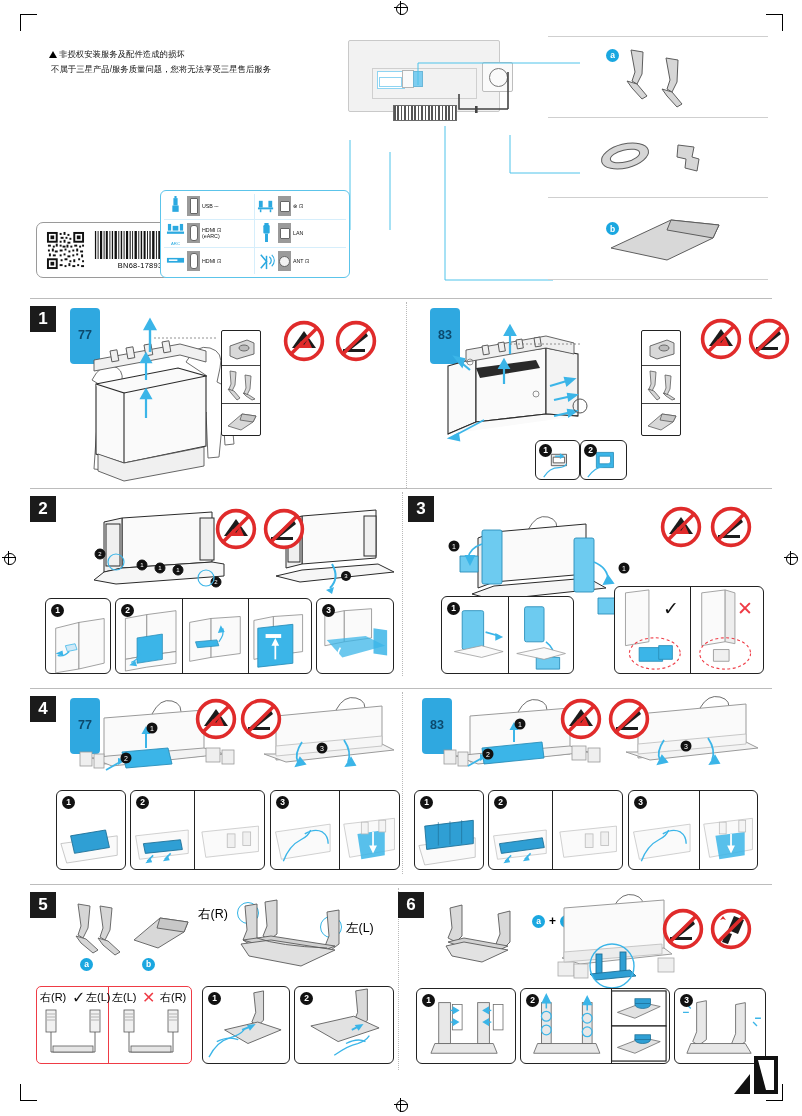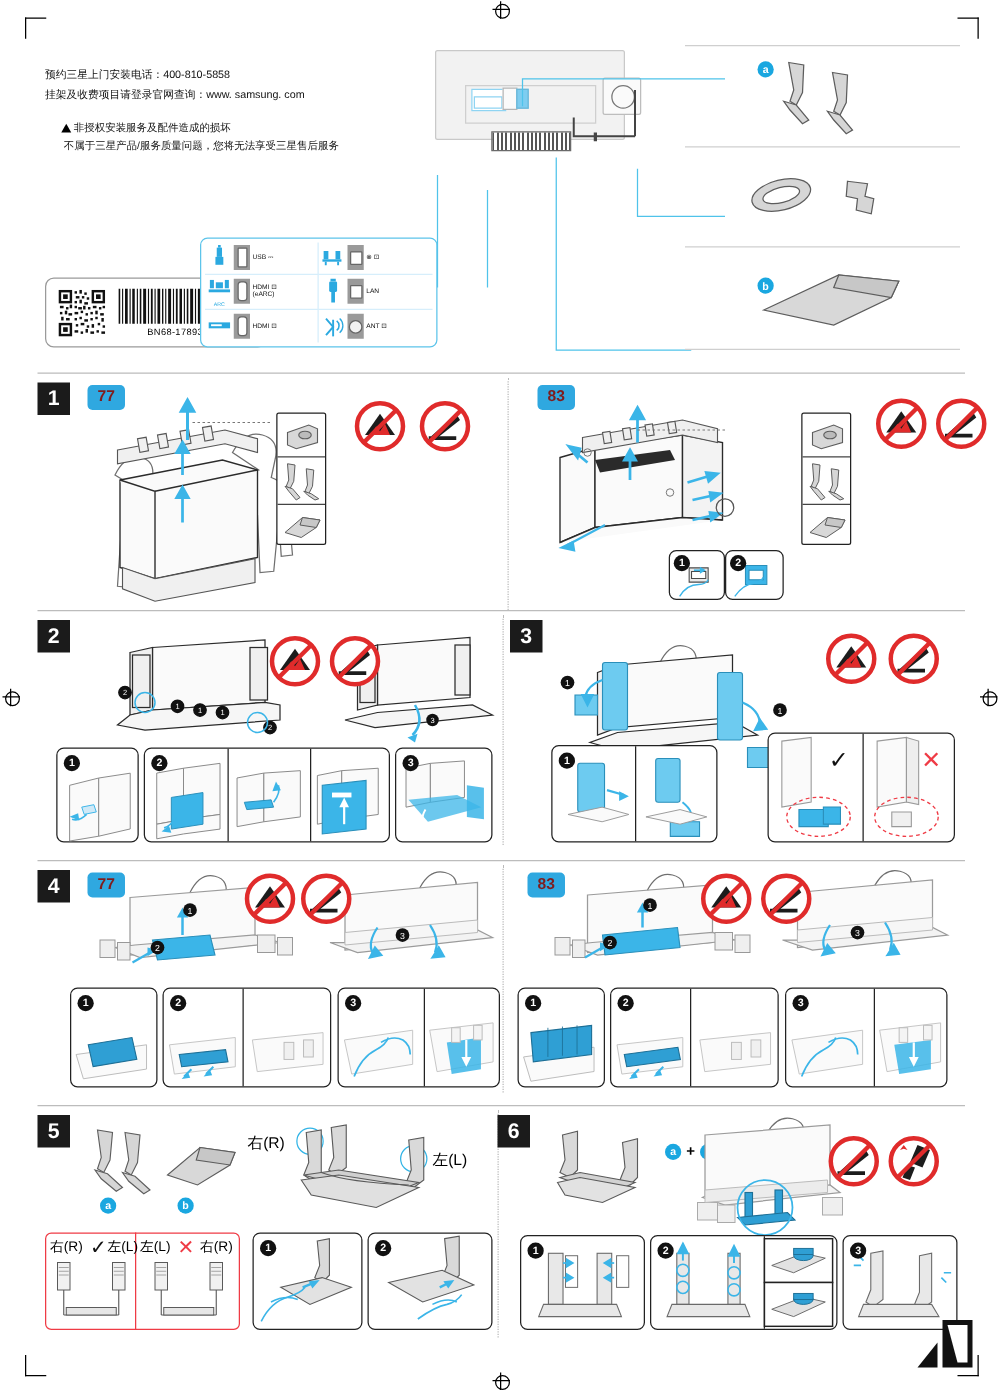--- a/index.html
+++ b/index.html
@@ -67,22 +67,22 @@
   .accrow{position:relative;height:33.33%;border-bottom:1px solid #cfcfcf;box-sizing:border-box;display:flex;align-items:center;justify-content:center;}
   .accrow:last-child{border-bottom:none;}
   .badge{position:absolute;width:13px;height:13px;border-radius:50%;background:#1aa7e0;color:#fff;font-size:8.5px;font-weight:700;
          display:flex;align-items:center;justify-content:center;line-height:1;}
 
   
   .panel{position:absolute;box-sizing:border-box;}
   .hr{position:absolute;left:30px;right:30px;height:1px;background:#bcbcbc;}
   .stepnum{position:absolute;width:26px;height:26px;background:#1b1b1b;color:#fff;font-size:17px;font-weight:700;
            display:flex;align-items:center;justify-content:center;}
-  .sizebadge{position:absolute;background:#2fa8e0;color:#7f1d1d;font-size:12.5px;font-weight:700;border-radius:4px;
-             padding:2px 8px;line-height:1.25;}
+  .sizebadge{position:absolute;background:#2fa8e0;color:#0c4a6e;font-size:12.5px;font-weight:700;border-radius:4px;
+             padding:20px 8px;line-height:1.25;}
   .vdivider{position:absolute;width:0;border-left:1px dotted #b9b9b9;}
 
   
   .prohib{position:absolute;width:42px;height:42px;}
 
   
   .frame{position:absolute;border:1.4px solid #222;border-radius:6px;background:#fff;box-sizing:border-box;}
   .fdiv{position:absolute;top:0;bottom:0;width:0;border-left:1.4px solid #222;}
   .cnum{position:absolute;width:13px;height:13px;border-radius:50%;background:#111;color:#fff;font-size:8.5px;font-weight:700;
         display:flex;align-items:center;justify-content:center;line-height:1;}
@@ -112,24 +112,20 @@
     </div>
   <div class="reg" style="left:784px;top:551px;">
       <div class="ring"></div>
     </div>
   <div class="corner" style="left:20px;top:14px;width:16px;height:16px;border-left-width:1px;border-top-width:1px;"></div>
   <div class="corner" style="left:766px;top:14px;width:16px;height:16px;border-right-width:1px;border-top-width:1px;"></div>
   <div class="corner" style="left:20px;top:1084px;width:16px;height:16px;border-left-width:1px;border-bottom-width:1px;"></div>
   <div class="corner" style="left:766px;top:1084px;width:16px;height:16px;border-right-width:1px;border-bottom-width:1px;"></div>
 
   <div class="header">
-    <div class="contact">
-      <div>预约三星上门安装电话：400-810-5858</div>
-      <div>挂架及收费项目请登录官网查询：www. samsung. com</div>
-    </div>
     <div class="warn">
       <div class="wline"><span class="tri"></span><span>非授权安装服务及配件造成的损坏</span></div>
       <div class="wline" style="padding-left:2px;"><span>不属于三星产品/服务质量问题，您将无法享受三星售后服务</span></div>
     </div>
   </div>
 
   <div class="codebox">
     <svg class="qr" viewBox="0 0 40 40">
       <rect width="40" height="40" fill="#fff"></rect>
       <g fill="#111">

